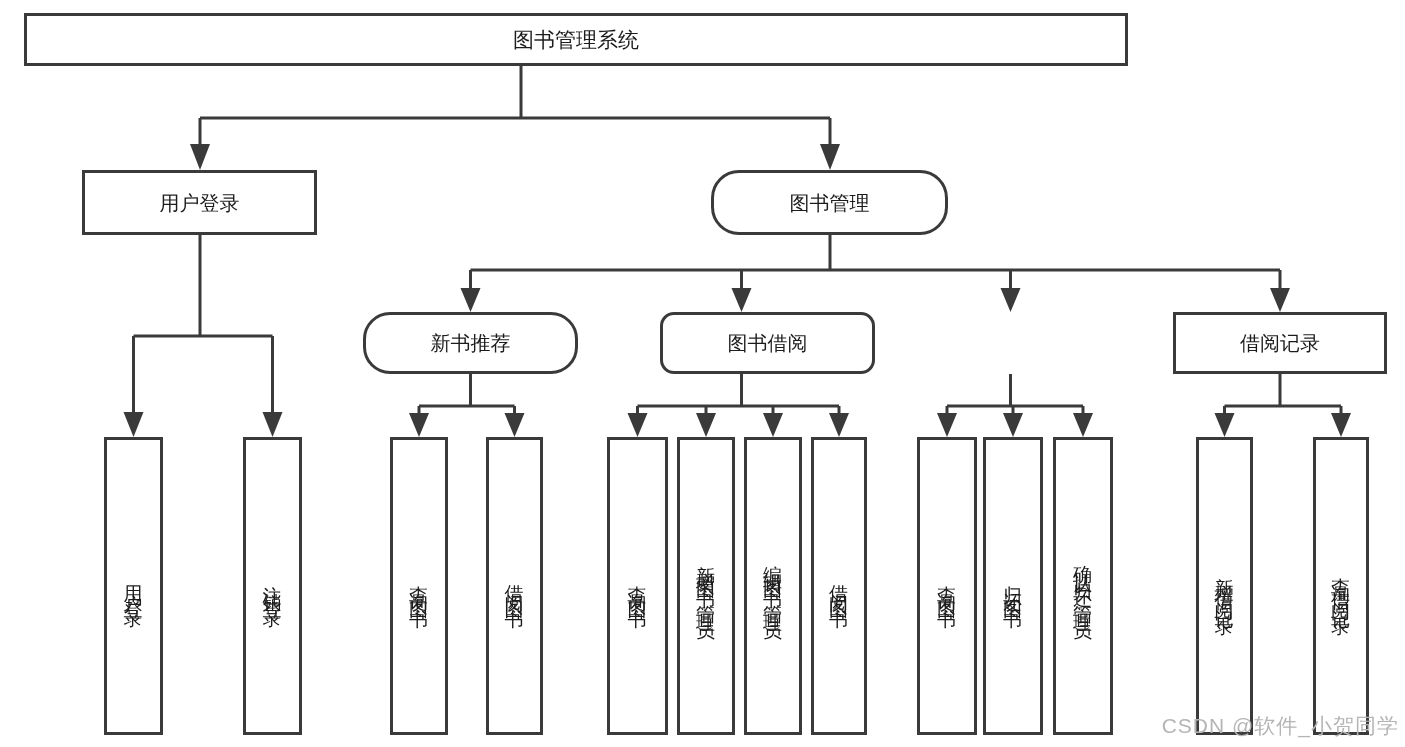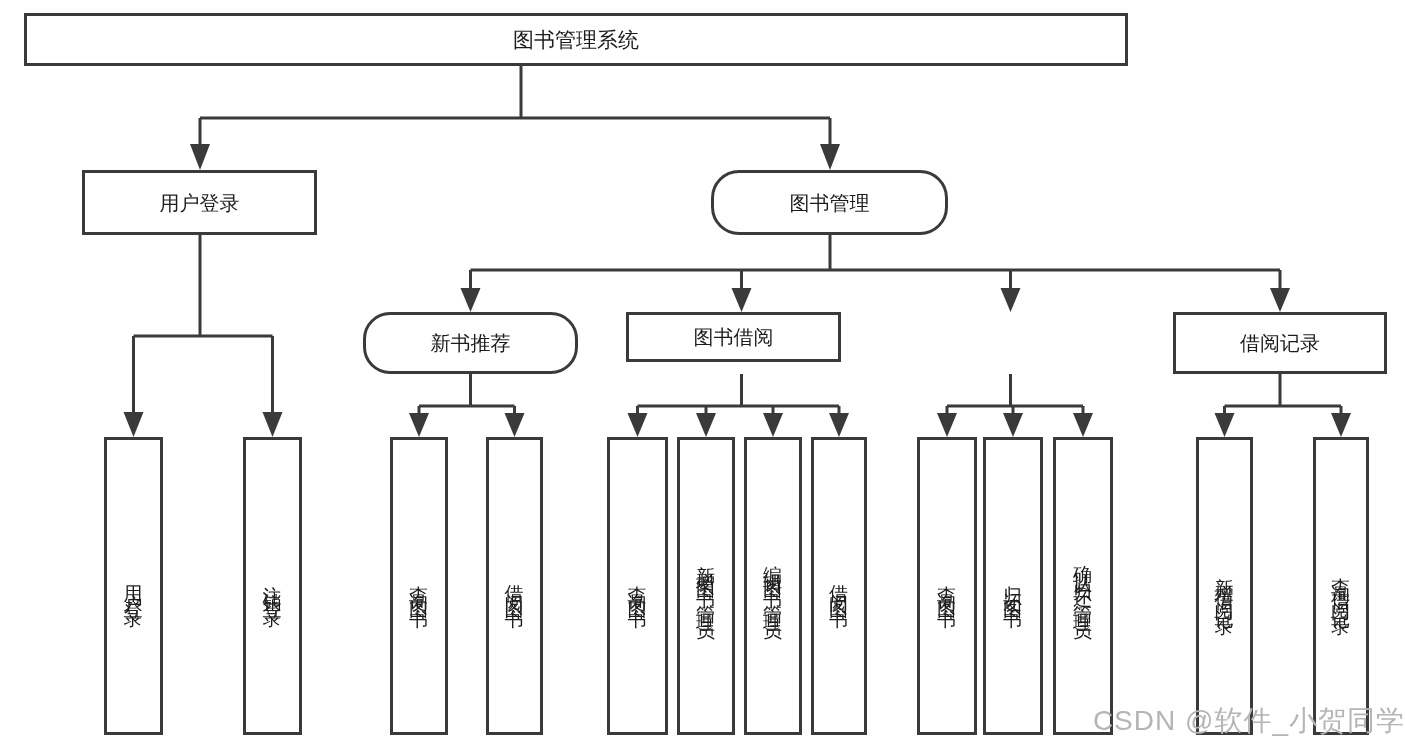--- a/index.html
+++ b/index.html
@@ -30,21 +30,21 @@
     line-height:1;
     z-index:2;
   }
   
   .n-root{left:24px;top:13px;width:1104px;height:53px;font-size:21px;}
   
   .n-login{left:82px;top:170px;width:235px;height:65px;}
   .n-mgmt{left:711px;top:170px;width:237px;height:65px;border-radius:28px;}
   
   .n-newbook{left:363px;top:312px;width:215px;height:62px;border-radius:27px;}
-  .n-borrow{left:626px;top:312px;width:215px;height:50px;}
+  .n-borrow{left:660px;top:312px;width:215px;height:62px;border-radius:14px;}
   .n-current{left:903px;top:312px;width:215px;height:62px;}
   .n-record{left:1173px;top:312px;width:214px;height:62px;}
   
   .vbox{top:437px;height:298px;width:59px;}
   .vbox span{
     writing-mode:vertical-rl;
     letter-spacing:8px;
     font-size:19px;
     line-height:1;
   }
@@ -55,22 +55,22 @@
   .l-bb-q{left:607px;width:61px;}
   .l-bb-a{left:677px;width:58px;}
   .l-bb-e{left:744px;width:58px;}
   .l-bb-b{left:811px;width:56px;}
   .l-cb-q{left:917px;width:60px;}
   .l-cb-r{left:983px;width:60px;}
   .l-cb-c{left:1053px;width:60px;}
   .l-br-a{left:1196px;width:57px;}
   .l-br-q{left:1313px;width:56px;}
   .watermark{
-    position:absolute;right:0;bottom:7px;
-    color:var(--wm);font-size:28px;letter-spacing:1px;
+    position:absolute;right:6px;bottom:7px;
+    color:var(--wm);font-size:21px;letter-spacing:1px;
     z-index:5;white-space:nowrap;
   }
 </style>
 </head>
 <body>
 
 <div class="canvas">
 
   <svg class="connectors" viewBox="0 0 1405 747" xmlns="http://www.w3.org/2000/svg">
 

